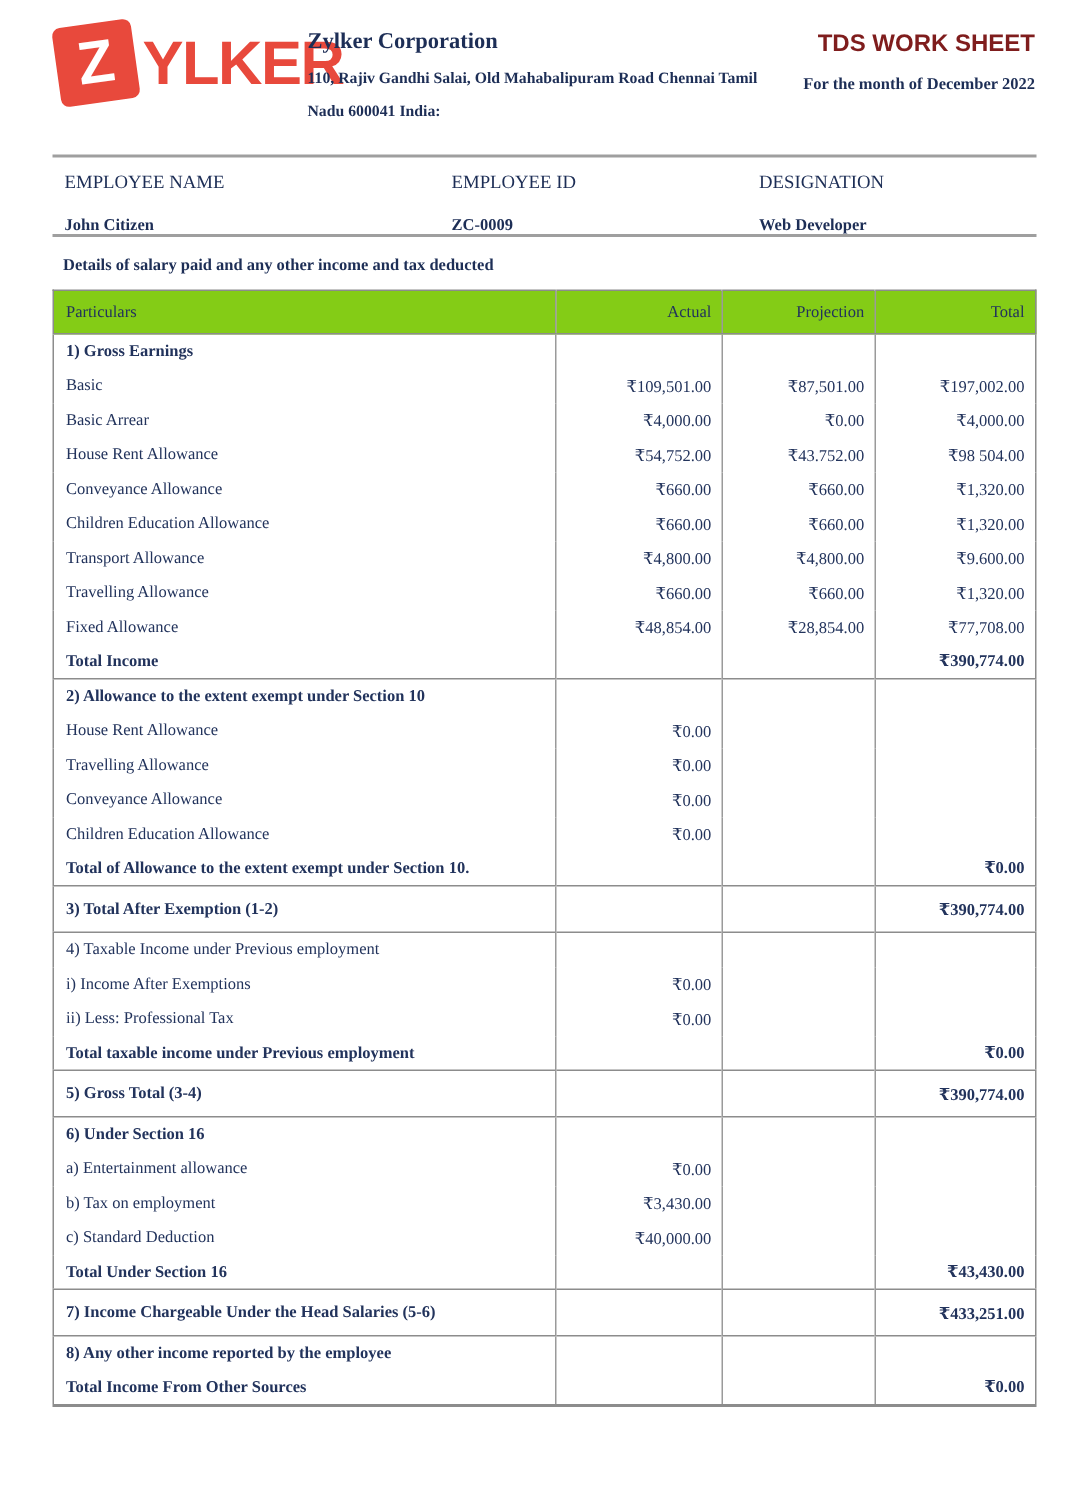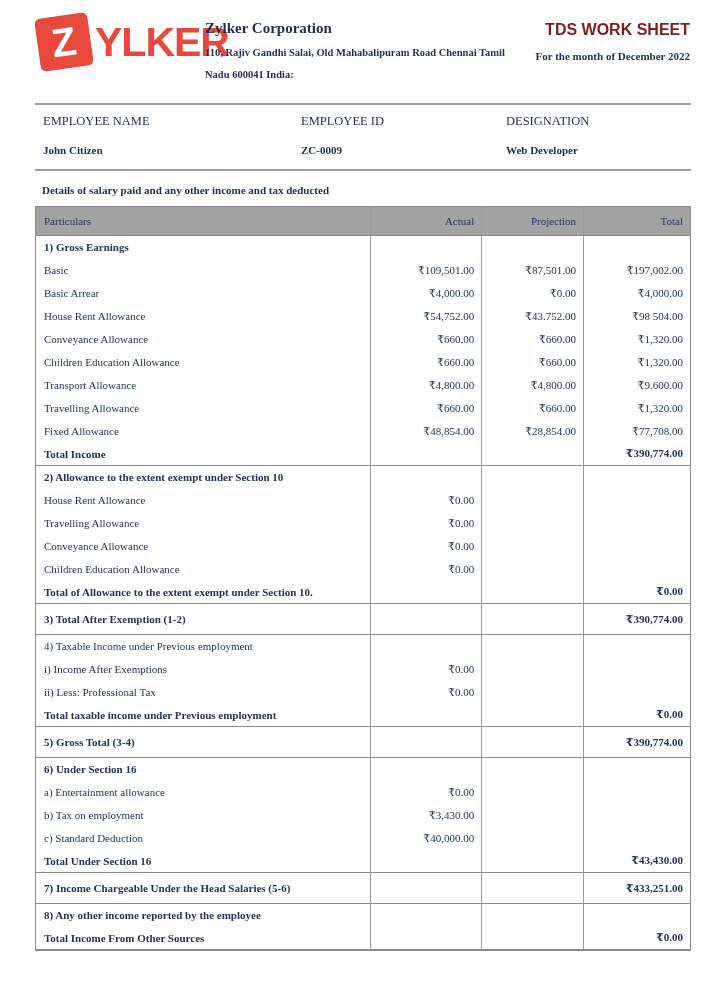--- a/index.html
+++ b/index.html
@@ -38,38 +38,38 @@
   .doc-period { font-size:11px; font-weight:bold; color:#1d2e56; margin-top:11px; }
 
   .rule { margin-left:35px; width:656px; height:2px; background:#9f9f9f; }
 
   
   .employee { margin-left:35px; width:656px; display:flex; padding:0 0 0 8px; }
   .emp-col-1 { width:258px; }
   .emp-col-2 { width:205px; }
   .emp-col-3 { flex:1; }
   .emp-label { font-size:12.5px; color:#1d2e56; padding-top:9px; }
-  .emp-value { font-size:11px; font-weight:bold; color:#1d2e56; margin-top:15px; padding-bottom:13px; }
+  .emp-value { font-size:11px; font-weight:bold; color:#1d2e56; margin-top:15px; }
 
   .details-heading { margin:13px 0 10px 42px; font-size:11px; font-weight:bold; color:#1d2e56; }
 
   
   table.worksheet {
     margin-left:35px; width:656px;
     border-collapse:collapse;
     font-size:11px; color:#22335c;
     border:1.5px solid #8c8c8c;
     border-bottom-width:2px;
   }
   table.worksheet col.col-part { width:336px; }
   table.worksheet col.col-act  { width:111px; }
   table.worksheet col.col-proj { width:102px; }
   table.worksheet col.col-tot  { width:107px; }
   table.worksheet th {
-    background:#a3a3a3; font-weight:normal; height:29px;
+    background:#84cc16; font-weight:normal; height:29px;
     border-bottom:1.5px solid #8c8c8c; font-size:11px;
   }
   table.worksheet th, table.worksheet td { border-left:1px solid #9a9a9a; }
   table.worksheet th:first-child, table.worksheet td:first-child { border-left:none; }
   .th-label { text-align:left; padding-left:8px; }
   .th-num   { text-align:right; padding-right:7px; }
   table.worksheet td { height:23px; vertical-align:middle; }
   table.worksheet td.c-label { text-align:left; padding-left:8px; }
   table.worksheet td.c-num   { text-align:right; padding-right:7px; }
   table.worksheet tr.bold td { font-weight:bold; }

